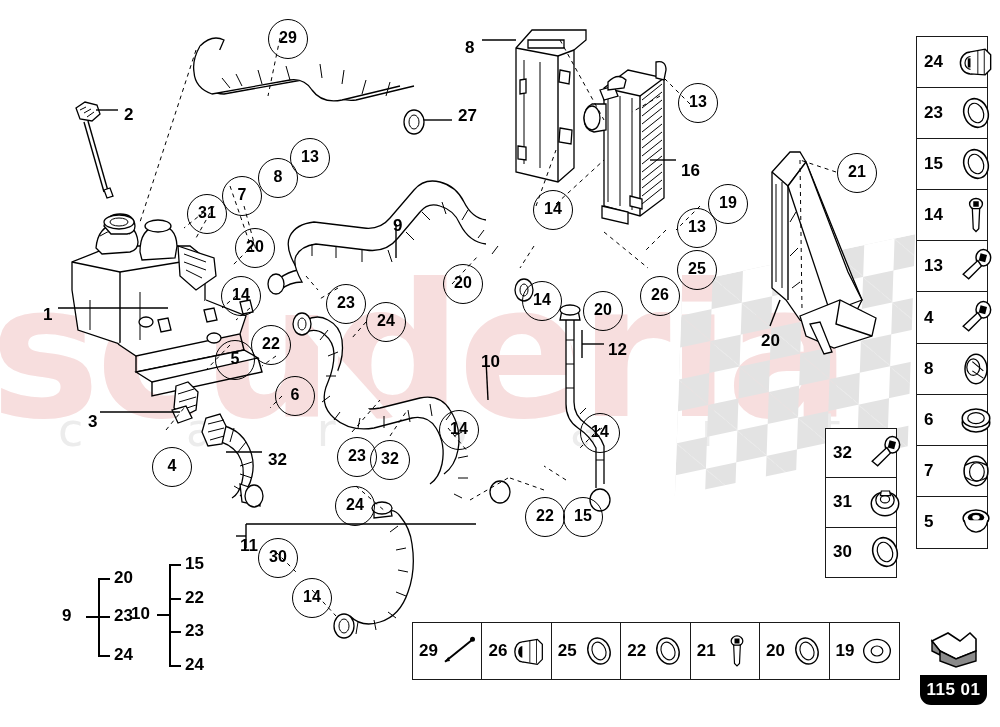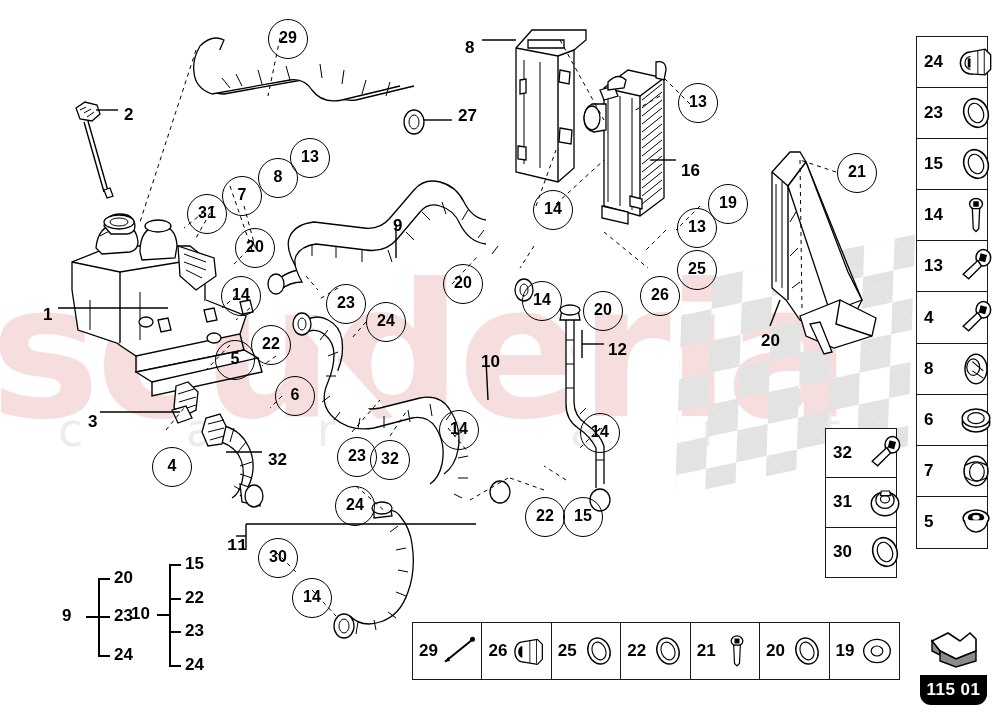--- a/index.html
+++ b/index.html
@@ -330,21 +330,21 @@
     <div class="num" style="left: 43px; top: 305px;">1</div>
     <div class="num" style="left: 88px; top: 412px;">3</div>
     <div class="num" style="left: 268px; top: 450px;">32</div>
     <div class="num" style="left: 458px; top: 106px;">27</div>
     <div class="num" style="left: 465px; top: 38px;">8</div>
     <div class="num" style="left: 681px; top: 161px;">16</div>
     <div class="num" style="left: 761px; top: 331px;">20</div>
     <div class="num" style="left: 393px; top: 216px;">9</div>
     <div class="num" style="left: 481px; top: 352px;">10</div>
     <div class="num" style="left: 608px; top: 340px;">12</div>
-    <div class="num" style="left: 227px; top: 536px; font-family: Liberation Mono, monospace;">11</div>
+    <div class="num" style="left: 240px; top: 536px;">11</div>
   </div>
 
 <div class="brk" style="left:40px;top:558px;width:160px;height:118px;">
 
   <div>
     <div class="bl" style="left:58px;top:20px;width:1.6px;height:78px;background:#000;position:absolute;"></div>
     <div class="bl" style="left:58px;top:20px;width:12px;height:1.6px;background:#000;position:absolute;"></div>
     <div class="bl" style="left:58px;top:58px;width:12px;height:1.6px;background:#000;position:absolute;"></div>
     <div class="bl" style="left:58px;top:97px;width:12px;height:1.6px;background:#000;position:absolute;"></div>
     <div class="bl" style="left:46px;top:58px;width:12px;height:1.6px;background:#000;position:absolute;"></div>

